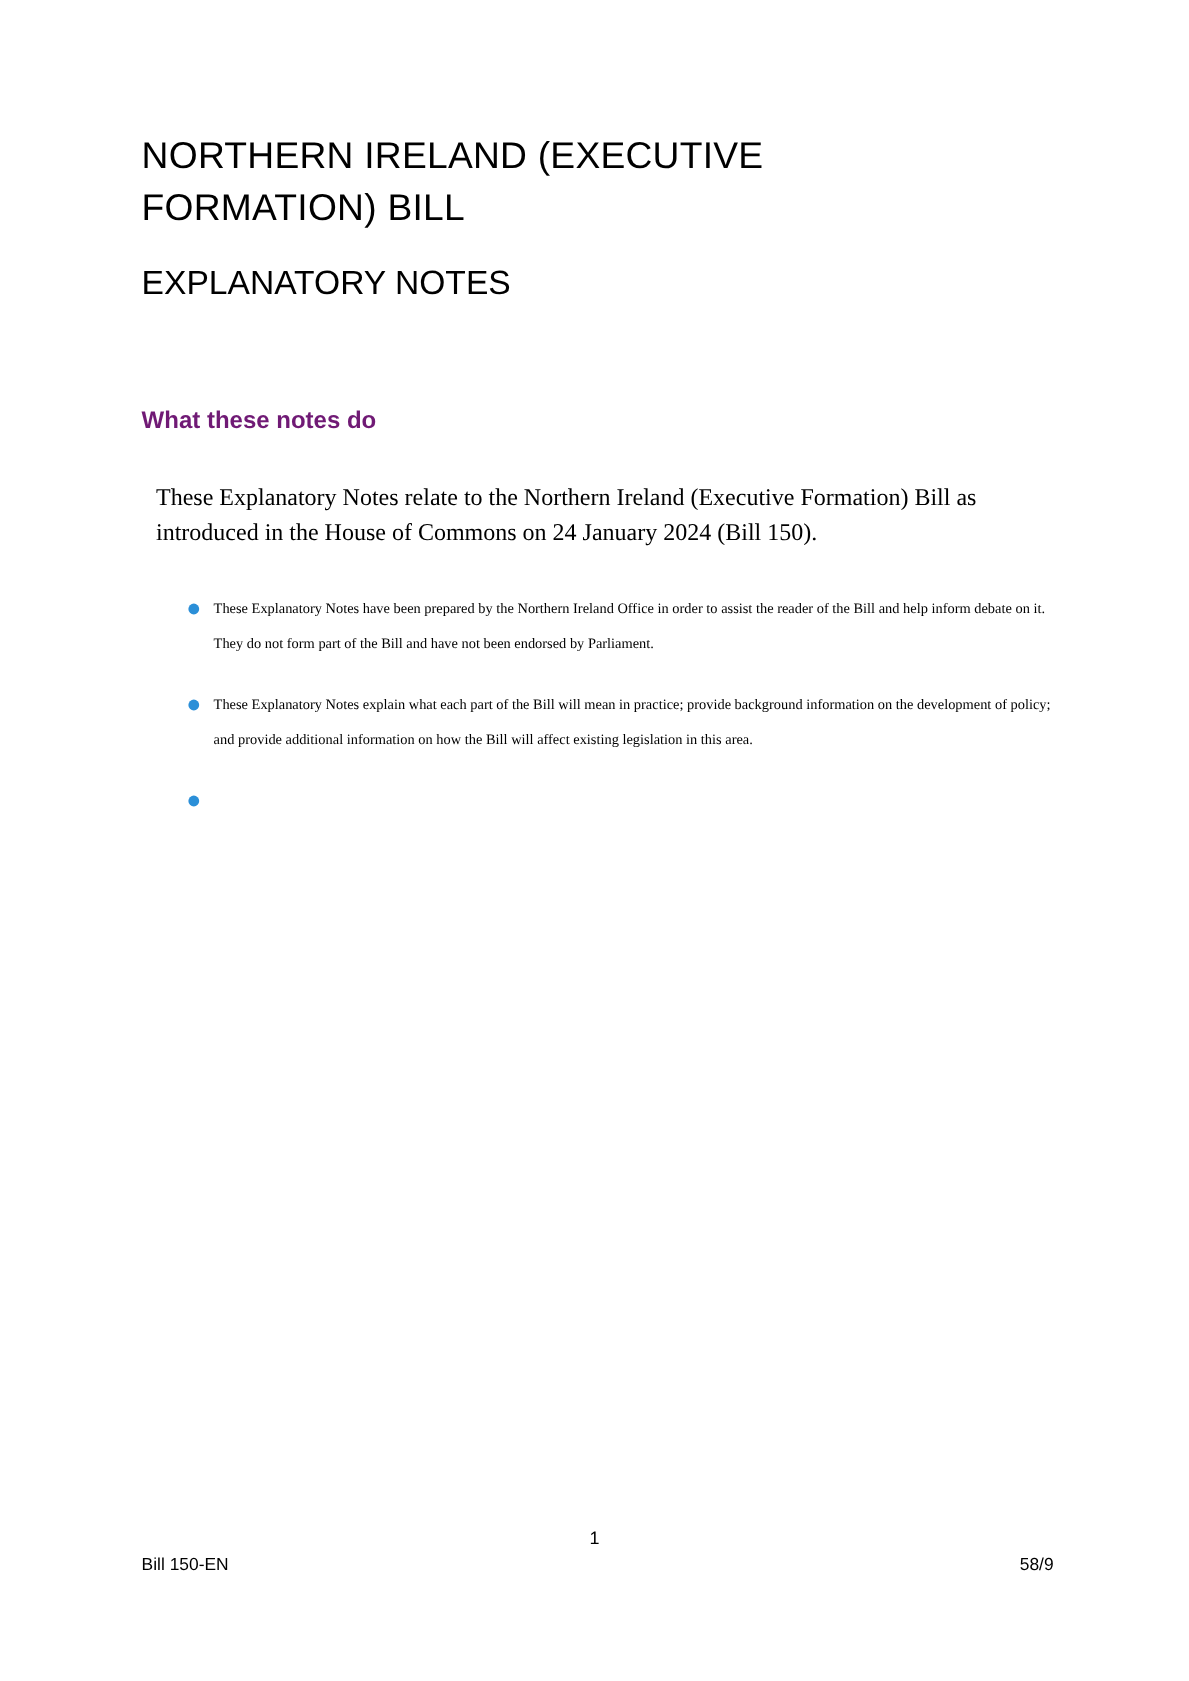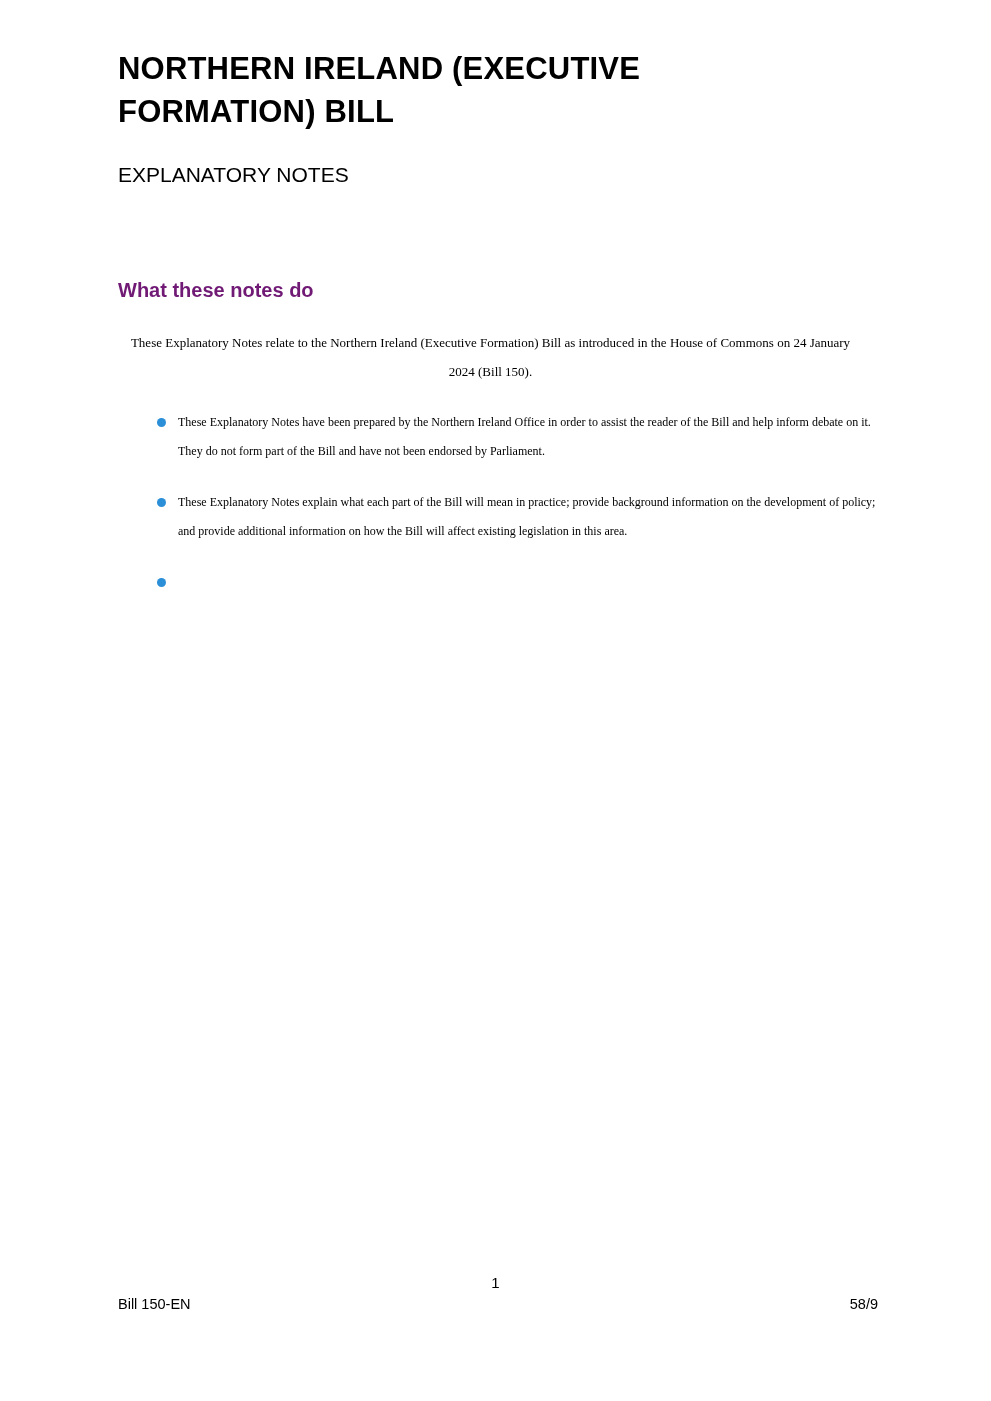--- a/index.html
+++ b/index.html
@@ -22,54 +22,54 @@
     padding: 0;
   }
   .content {
     position: absolute;
     left: 118px;
     top: 0;
     width: 760px;
   }
   .doc-title {
     font-family: "Liberation Sans", sans-serif;
-    font-weight: bold;
+    font-weight: normal;
     font-size: 31px;
     line-height: 43px;
     letter-spacing: 0.2px;
     margin: 0;
-    padding-top: 47px;
+    padding-top: 108px;
     color: #000000;
     max-width: 640px;
   }
   .doc-subtitle {
     font-family: "Liberation Sans", sans-serif;
     font-weight: normal;
-    font-size: 21px;
+    font-size: 28px;
     line-height: 40px;
     margin: 0;
     padding-top: 22px;
     color: #000000;
   }
   .section-heading {
     font-family: "Liberation Sans", sans-serif;
     font-weight: bold;
     font-size: 20px;
     line-height: 26px;
     color: #701a75;
     margin: 0;
     padding-top: 82px;
   }
   .intro-para {
-    font-size: 13px;
+    font-size: 20px;
     line-height: 29px;
-    margin: 0;
+    margin: 12px;
     padding-top: 25px;
     width: 745px;
-    text-align: center;
+    text-align: left;
   }
   .bullet-list {
     list-style: none;
     margin: 0;
     padding: 0;
     padding-top: 22px;
   }
   .bullet-item {
     position: relative;
     padding-left: 60px;

